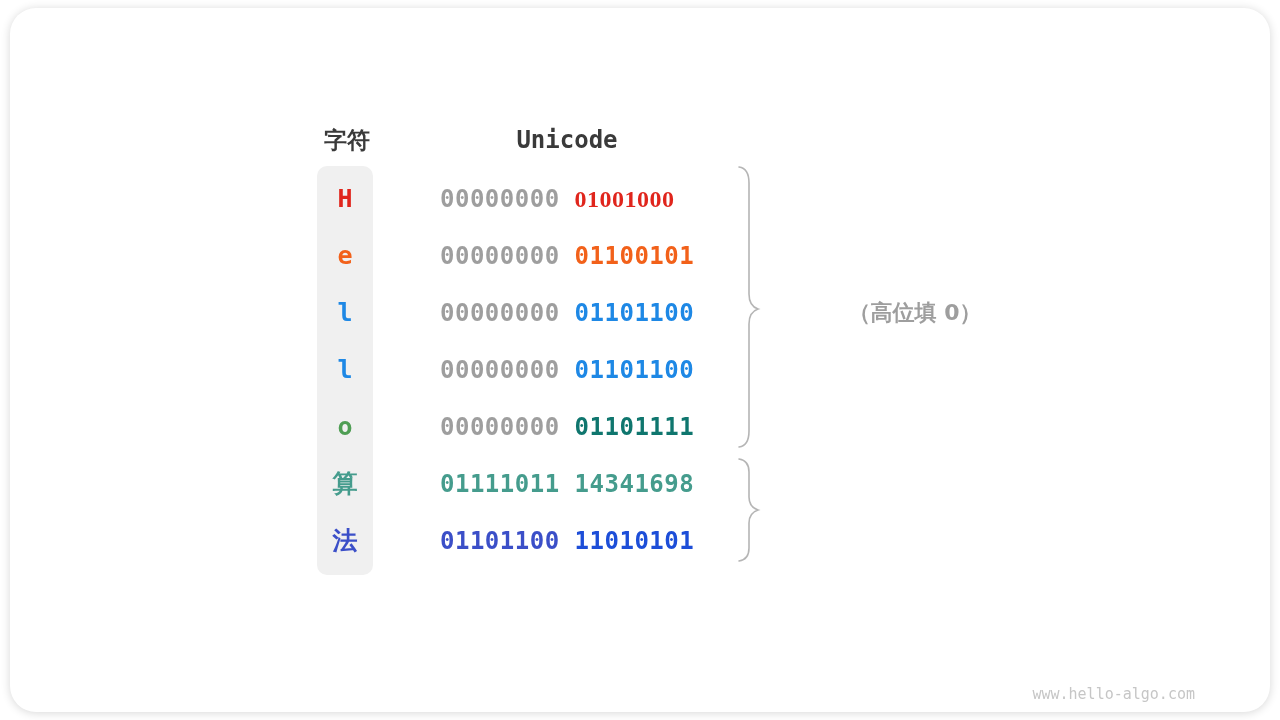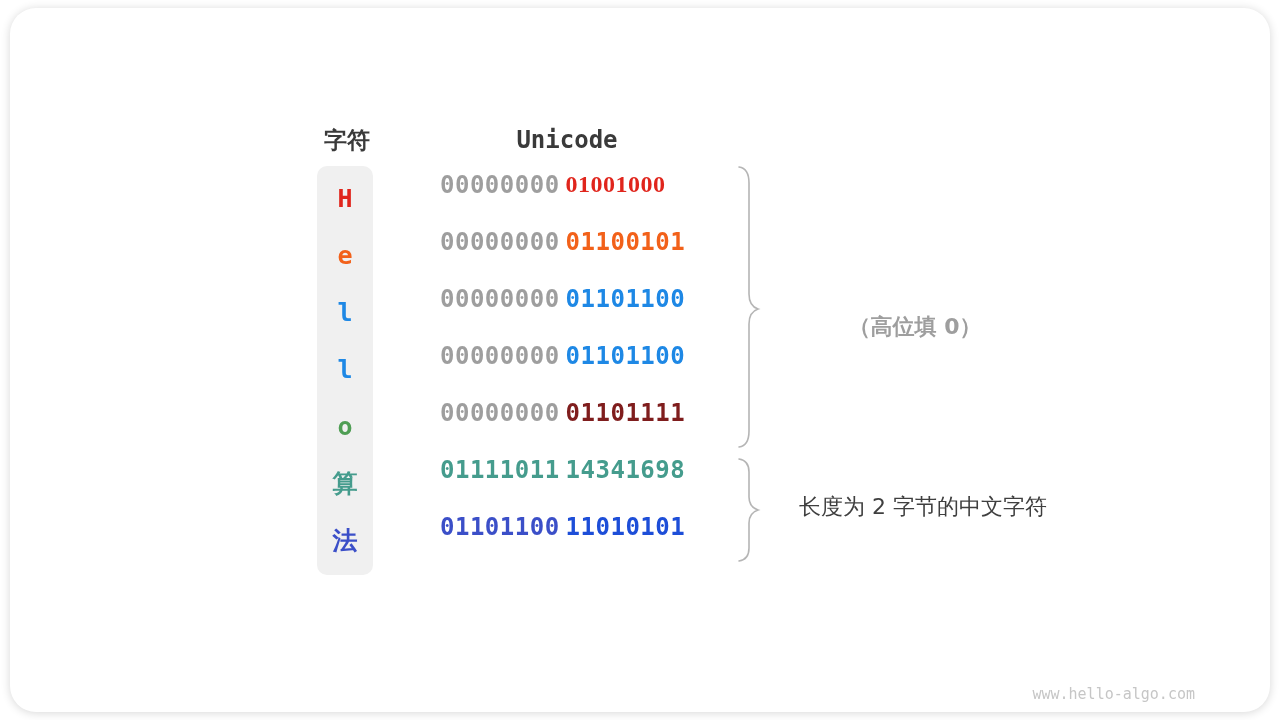--- a/index.html
+++ b/index.html
@@ -29,21 +29,21 @@
     position: absolute; left: 307px; top: 158px; width: 56px; height: 409px;
     background: #f0f0f0; border-radius: 10px;
   }
   .char-cell {
     position: absolute; left: 307px; width: 56px; height: 56px; line-height: 56px;
     text-align: center; font-weight: bold; font-size: 25px;
     font-family: "DejaVu Sans Mono", "DejaVu Sans", monospace;
   }
   .bin-row {
     position: absolute; left: 430px; height: 56px;
-    display: flex; align-items: flex-start; gap: 6px;
+    display: flex; align-items: center; gap: 15px;
     font-family: "DejaVu Sans Mono", monospace; font-weight: bold;
     font-size: 24px; letter-spacing: 0.5px; white-space: pre;
   }
   .brace { position: absolute; }
   .ann {
     position: absolute; transform: translate(-50%, -50%);
     white-space: pre; font-size: 22px; color: #3f3f3f; font-weight: 500;
     text-align: center;
   }
   .ann-gray { color: #9e9e9e; font-weight: bold; }
@@ -82,36 +82,35 @@
     <div class="bin-row" style="top:277px">
       <span style="color: rgb(158, 158, 158);">00000000</span>
       <span style="color: rgb(30, 136, 229);">01101100</span>
     </div>
     <div class="bin-row" style="top:334px">
       <span style="color: rgb(158, 158, 158);">00000000</span>
       <span style="color: rgb(30, 136, 229);">01101100</span>
     </div>
     <div class="bin-row" style="top:391px">
       <span style="color: rgb(158, 158, 158);">00000000</span>
-      <span style="color: #7f1d1d;">01101111</span>
+      <span style="color: #0f766e;">01101111</span>
     </div>
     <div class="bin-row" style="top:448px">
       <span style="color: rgb(69, 156, 141);">01111011</span>
       <span style="color: rgb(69, 156, 141);">14341698</span>
     </div>
     <div class="bin-row" style="top:505px">
       <span style="color: rgb(59, 79, 200);">01101100</span>
       <span style="color: #1d4ed8;">11010101</span>
     </div>
 
     <svg class="brace" style="left:726px; top:157px;" width="28" height="284" viewBox="0 0 28 284">
       <path d="M 3 2 C 10 3, 13 9, 13 18 L 13 129 C 13 137, 16 142, 22 144 C 16 146, 13 151, 13 159 L 13 266 C 13 275, 10 281, 3 282" fill="none" stroke="#b5b5b5" stroke-width="1.6" stroke-linecap="round"></path>
     </svg>
     <svg class="brace" style="left:726px; top:449px;" width="28" height="106" viewBox="0 0 28 106">
       <path d="M 3 2 C 10 3, 13 8, 13 15 L 13 40 C 13 47, 16 51, 22 53 C 16 55, 13 59, 13 66 L 13 91 C 13 98, 10 103, 3 104" fill="none" stroke="#b5b5b5" stroke-width="1.6" stroke-linecap="round"></path>
     </svg>
 
-    <div class="ann ann-gray" style="left:905px; top:319px;">（高位填 0）</div>
-    <div class="ann" style="left:913px; top:499px;">长度为 2 字节的中文字符</div>
+    <div class="ann ann-gray" style="left:905px; top:305px;">（高位填 0）</div>
 
     <div class="watermark">www.hello-algo.com</div>
   </div>
 </div>
 
 </body></html>

